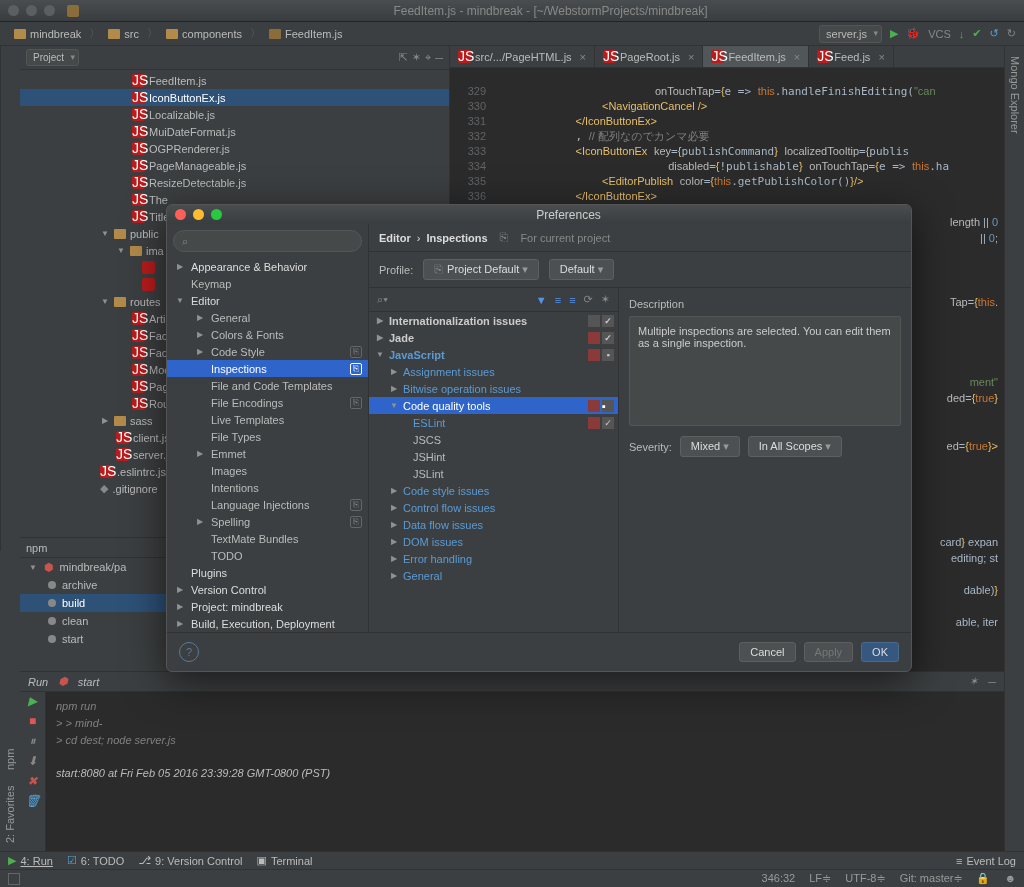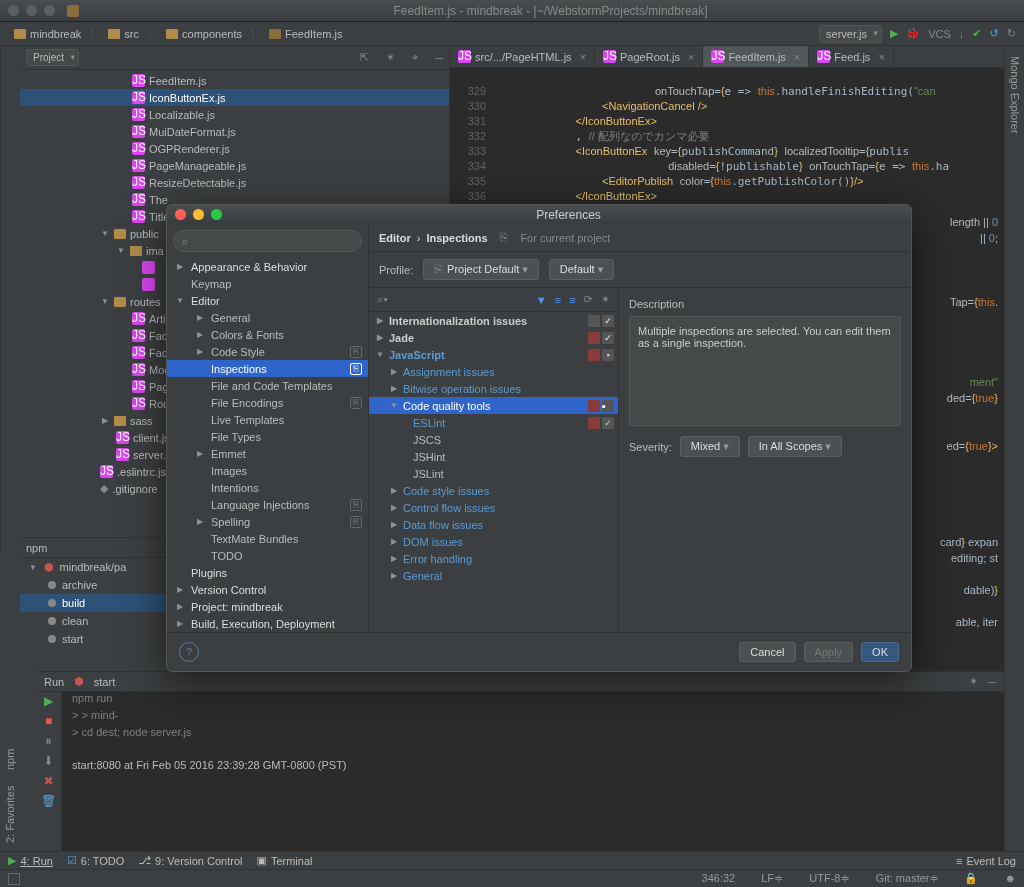--- a/index.html
+++ b/index.html
@@ -15,54 +15,54 @@
 .crumb .ic-js { width:12px; height:10px; background:#8a6d3b; border-radius:1px; display:inline-block; }
 .arrow { color:#666; }
 .toolbar-right { margin-left:auto; display:flex; align-items:center; gap:8px; }
 .combo { background:#45494a; border:1px solid #555; border-radius:3px; padding:2px 14px 2px 6px; color:#bbb; position:relative; }
 .combo::after{content:"▾"; position:absolute; right:3px; color:#888; font-size:9px;}
 .ic-run{color:#4caf50;} .ic-debug{color:#56a3d6;} .ic-stop{color:#e05555;}
 .main { position:absolute; top:46px; bottom:36px; left:0; right:0; display:flex; }
 .sidebar-left { width:20px; background:#3c3f41; border-right:1px solid #323232; writing-mode: vertical-rl; transform: rotate(180deg); display:flex; align-items:center; gap:20px; padding:10px 2px; color:#999; font-size:10px; }
 .sidebar-right { width:20px; background:#3c3f41; border-left:1px solid #323232; writing-mode: vertical-rl; display:flex; align-items:center; gap:20px; padding:10px 2px; color:#999; font-size:10px; }
 .project-panel { width: 430px; background:#3c3f41; border-right:1px solid #323232; display:flex; flex-direction:column; }
-.panel-header { height:24px; display:flex; align-items:center; padding:0 6px; border-bottom:1px solid #323232; color:#bbb; gap:17px; }
+.panel-header { height:24px; display:flex; align-items:center; padding:0 6px; border-bottom:1px solid #323232; color:#bbb; gap:4px; }
 .panel-header .combo{font-size:10px;}
 .tree { flex:1; overflow:hidden; padding-top:2px; }
 .tree-row { display:flex; align-items:center; height:17px; padding-left:6px; gap:4px; color:#bbb; white-space:nowrap; }
 .tree-row.hl { background:#2d5177; color:#fff; }
 .ind { display:inline-block; }
 .tri { color:#919191; font-size:8px; width:10px; text-align:center; display:inline-block; }
-.ic-jsf { width:13px; height:13px; background:#d946ef; border-radius:2px; display:inline-block; font-size:12px; color:#fff; text-align:center; line-height:13px; }
+.ic-jsf { width:13px; height:13px; background:#b91c1c; border-radius:2px; display:inline-block; font-size:14px; color:#fff; text-align:center; line-height:13px; }
 .ic-dir { width:12px; height:10px; background:#b28a4a; border-radius:1px; display:inline-block; }
 .editor-area { flex:1; display:flex; flex-direction:column; background:#2b2b2b; }
 .editor-tabs { height:22px; display:flex; background:#3c3f41; border-bottom:1px solid #323232; }
 .etab { display:flex; align-items:center; padding:0 8px; gap:4px; border-right:1px solid #323232; color:#bbb; }
 .etab.active { background:#515658; }
 .etab .x{color:#888; margin-left:4px;}
 .code { flex:1; font-family: Menlo, monospace; font-size:11px; line-height:14px; padding:2px 0 2px 4px; white-space:pre; color:#a9b7c6; overflow:hidden; position:relative; }
 .gutter-num { color:#606366; display:inline-block; width:32px; text-align:right; margin-right:10px; }
 .kw{color:#cc7832;} .str{color:#6a8759;} .tag{color:#e8bf6a;} .attr{color:#bababa;} .num{color:#6897bb;} .cmt{color:#808080;}
 
 .npm-panel { position:absolute; left:20px; bottom:198px; width:430px; height:100px; background:#3c3f41; border-top:1px solid #323232; }
 .npm-panel .hdr{height:20px; display:flex; align-items:center; padding:0 6px; color:#bbb; border-bottom:1px solid #323232;}
 .npm-row{display:flex; align-items:center; height:18px; padding-left:8px; gap:6px; color:#bbb;}
 .npm-row.sel{background:#2d5177; color:#fff;}
 .dot{width:8px;height:8px;border-radius:50%;background:#888;display:inline-block;}
 
-.run-panel { position:absolute; left:36px; right:20px; bottom:0; height:198px; background:#2b2b2b; border-top:1px solid #323232; display:flex; }
+.run-panel { position:absolute; left:20px; right:20px; bottom:0; height:198px; background:#2b2b2b; border-top:1px solid #323232; display:flex;font-style:italic; }
 .run-tabs{height:20px; background:#3c3f41; border-bottom:1px solid #323232; display:flex; align-items:center; padding:0 8px; gap:10px; position:absolute; top:0; left:0; right:0;}
 .run-side{width:26px; background:#3c3f41; border-right:1px solid #323232; display:flex; flex-direction:column; padding-top:22px; gap:6px; align-items:center;}
 .run-side span{font-size:12px;}
-.run-body{flex:1; padding-top:18px; font-family:Menlo,monospace; font-size:11px; color:#bbb; padding-left:10px; line-height:16px; white-space:pre;}
+.run-body{flex:1; padding-top:26px; font-family:Menlo,monospace; font-size:11px; color:#bbb; padding-left:10px; line-height:16px; white-space:pre;}
 .bottom-toolbar { position:absolute; left:0; right:0; bottom:18px; height:18px; background:#3c3f41; border-top:1px solid #323232; display:flex; align-items:center; padding:0 8px; gap:14px; color:#bbb; font-size:11px; }
 .bottom-toolbar .item{display:flex; align-items:center; gap:4px;}
 .bottom-toolbar .u{text-decoration:underline;}
 .statusbar { position:absolute; left:0; right:0; bottom:0; height:18px; background:#3c3f41; border-top:1px solid #323232; display:flex; align-items:center; padding:0 8px; color:#999; gap:14px; }
-.statusbar .right{margin-left:auto; display:flex; gap:26px;}
+.statusbar .right{margin-left:auto; display:flex; gap:14px;}
 
 .dialog { position:absolute; left:166px; top:204px; width:746px; height:468px; background:#3c3f41; border:1px solid #555; box-shadow:0 10px 40px rgba(0,0,0,.6); border-radius:6px; overflow:hidden; display:flex; flex-direction:column; }
 .dlg-title { height:22px; background:linear-gradient(#4a4d4f,#3a3d3f); display:flex; align-items:center; padding:0 8px; }
 .dlg-title .traffic .tl.r{background:#ff5f57;} .dlg-title .traffic .tl.y{background:#febc2e;} .dlg-title .traffic .tl.g{background:#28c840;}
 .dlg-title-label{flex:1; text-align:center; color:#ccc; font-size:12px;}
 .dlg-body { flex:1; display:flex; }
 .dlg-left { width:202px; border-right:1px solid #323232; display:flex; flex-direction:column; }
 .dlg-search { margin:6px; background:#45494a; border:1px solid #555; border-radius:12px; height:22px; display:flex; align-items:center; padding:0 8px; color:#888; }
 .pref-tree{flex:1; overflow:hidden;}
 .pref-row{display:flex; align-items:center; height:17px; padding-left:8px; gap:6px; color:#bbb;}

